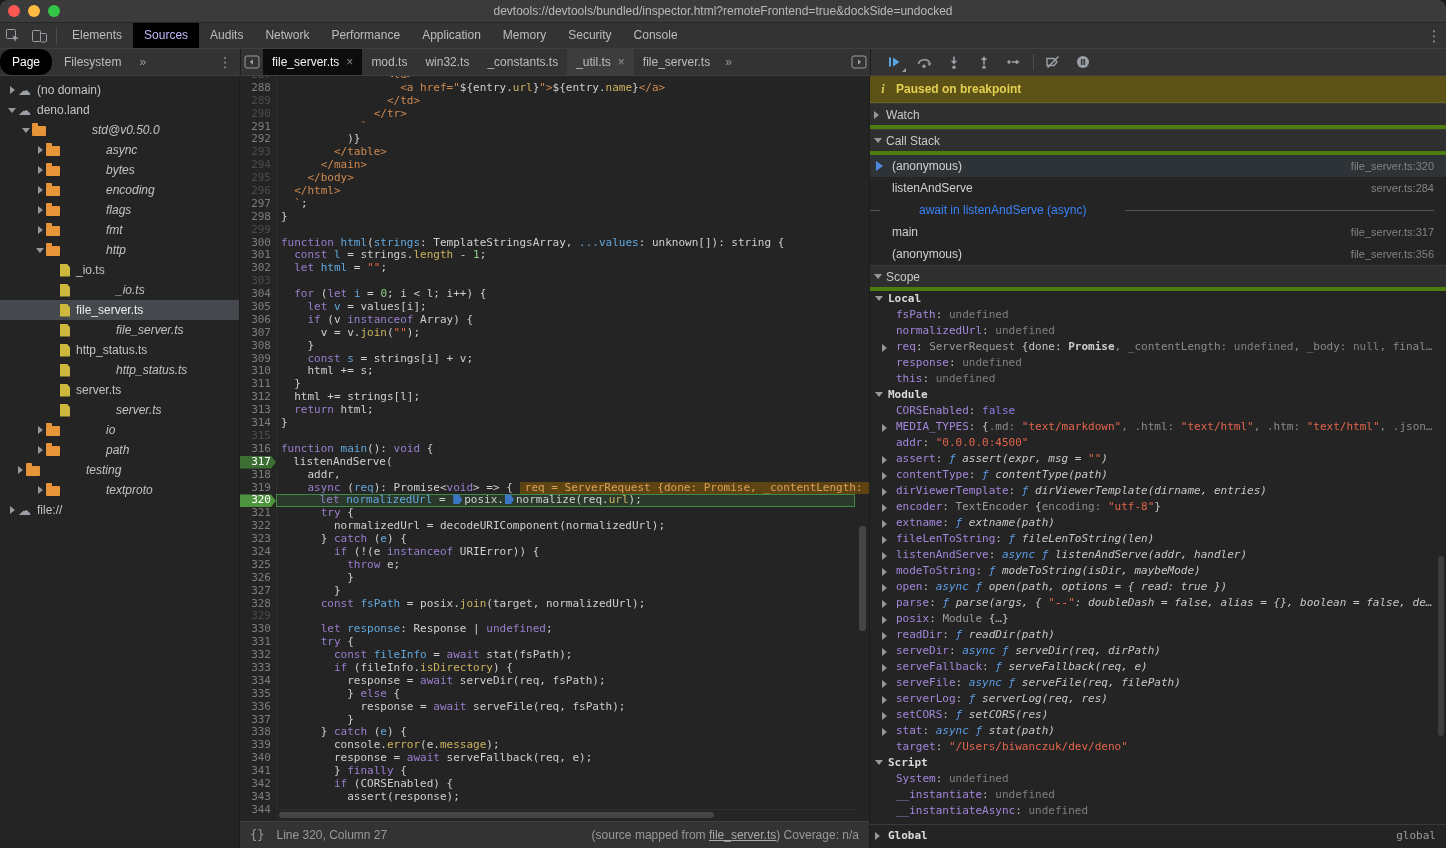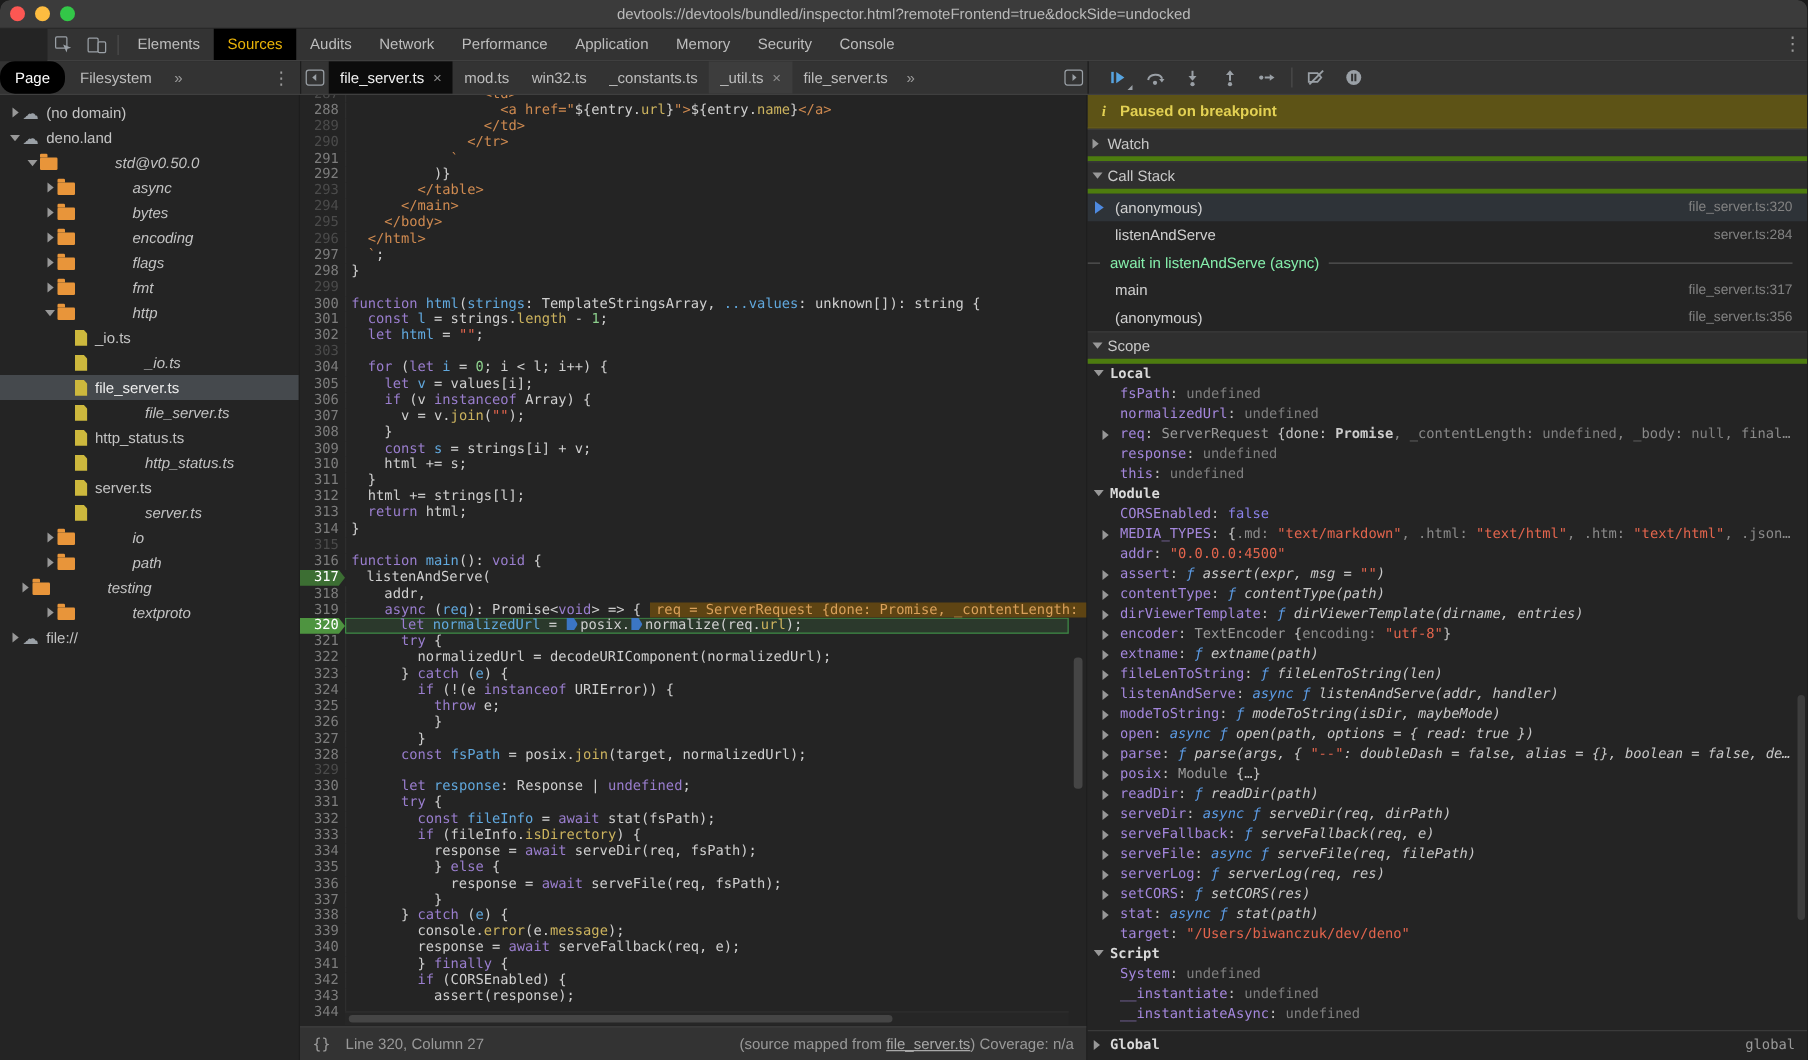--- a/index.html
+++ b/index.html
@@ -9,25 +9,25 @@
   .titlebar{position:absolute;top:0;left:0;right:0;height:22px;background:#3b3b3b;
             border-bottom:1px solid #272727;border-radius:8px 8px 0 0;}
   .tl{position:absolute;top:5px;width:12px;height:12px;border-radius:50%;}
   .tl-red{left:8px;background:#fc5753;}
   .tl-yellow{left:28px;background:#fdbc40;}
   .tl-green{left:48px;background:#33c748;}
   .title{position:absolute;left:0;right:0;top:0;height:22px;line-height:22px;text-align:center;
          color:#b9b9b9;font-size:12px;}
   
   .main-toolbar{position:absolute;top:23px;left:0;right:0;height:25px;background:#333;
-                border-bottom:1px solid #3f3f3f;display:flex;align-items:center;margin-left:38px;}
+                border-bottom:1px solid #3f3f3f;display:flex;align-items:center;}
   .tbicon{width:26px;height:25px;display:flex;align-items:center;justify-content:center;}
   .vsep{width:1px;height:16px;background:#4c4c4c;margin:0 4px;}
   .mtab{padding:0 11px;height:25px;line-height:25px;font-size:12px;color:#bdbdbd;cursor:default;}
-  .mtab.active{background:#000;color:#eab308;}
+  .mtab.active{background:#000;color:#c4b5fd;}
   .kebab{margin-left:auto;color:#9a9a9a;font-size:15px;width:24px;text-align:center;line-height:25px;}
   
   .row2{position:absolute;top:49px;left:0;right:0;height:26px;background:#333;
         border-bottom:1px solid #3f3f3f;display:flex;}
   .nav-head{width:240px;flex:none;display:flex;align-items:center;border-right:1px solid #1d1d1d;}
   .ntab{padding:0 12px;height:26px;line-height:26px;font-size:12px;color:#bdbdbd;border-radius:12px;}
   .ntab.active{background:#000;color:#fff;}
   .chev{color:#9a9a9a;font-size:12px;padding:0 6px;}
   .nav-kebab{margin-left:auto;color:#9a9a9a;font-size:14px;padding:0 8px;}
   .tabstrip{width:629px;flex:none;display:flex;align-items:center;border-right:1px solid #1d1d1d;overflow:hidden;}
@@ -88,21 +88,21 @@
   .banner .iic{width:26px;text-align:center;font-style:italic;font-family:"Liberation Serif",serif;font-size:12px;}
   .sechead{height:21px;background:#2f2f2f;border-bottom:4px solid #4d7c0f;display:flex;align-items:center;
            color:#c8c8c8;font-size:12px;position:relative;padding-left:16px;}
   .sechead + .sechead, .sechead{border-top:1px solid #3a3a3a;}
   .sechead .tri-r,.sechead .tri-d{position:absolute;left:4px;}
   .csrow{height:22px;display:flex;align-items:center;padding:0 12px 0 22px;font-size:12px;color:#d0d0d0;position:relative;}
   .csrow.active{background:#2e3338;}
   .csrow .mark{position:absolute;left:6px;width:0;height:0;border-left:7px solid #4e8ae0;
                border-top:5px solid transparent;border-bottom:5px solid transparent;}
   .csrow .loc{margin-left:auto;color:#828282;font-size:11px;padding-left:10px;}
-  .csrow.sep{color:#86efac;padding-left:0;}
+  .csrow.sep{color:#3b82f6;padding-left:0;gap:31px;}
   .sepln{height:1px;background:#555;flex:none;}
   .csrow.sep .txt{margin:0 8px;}
   #scope{position:absolute;left:0;right:0;}
   .srow{height:16px;line-height:16px;font:11px/16px "DejaVu Sans Mono",monospace;white-space:nowrap;
         overflow:hidden;padding-left:26px;position:relative;color:#bdbdbd;}
   .srow .tri-r,.srow .tri-d{position:absolute;left:12px;top:5px;}
   .srow.section{padding-left:18px;color:#dadada;font-weight:bold;}
   .srow.section .tri-r,.srow.section .tri-d{left:5px;}
   .sk-name{color:#a487dc}.sk-pln{color:#bdbdbd}.sk-dim{color:#7f7f7f}.sk-str{color:#e3654d}
   .sk-cls{color:#9a9a9a}.sk-prev{color:#8a8a8a}.sk-bright{color:#c4c4c4}

